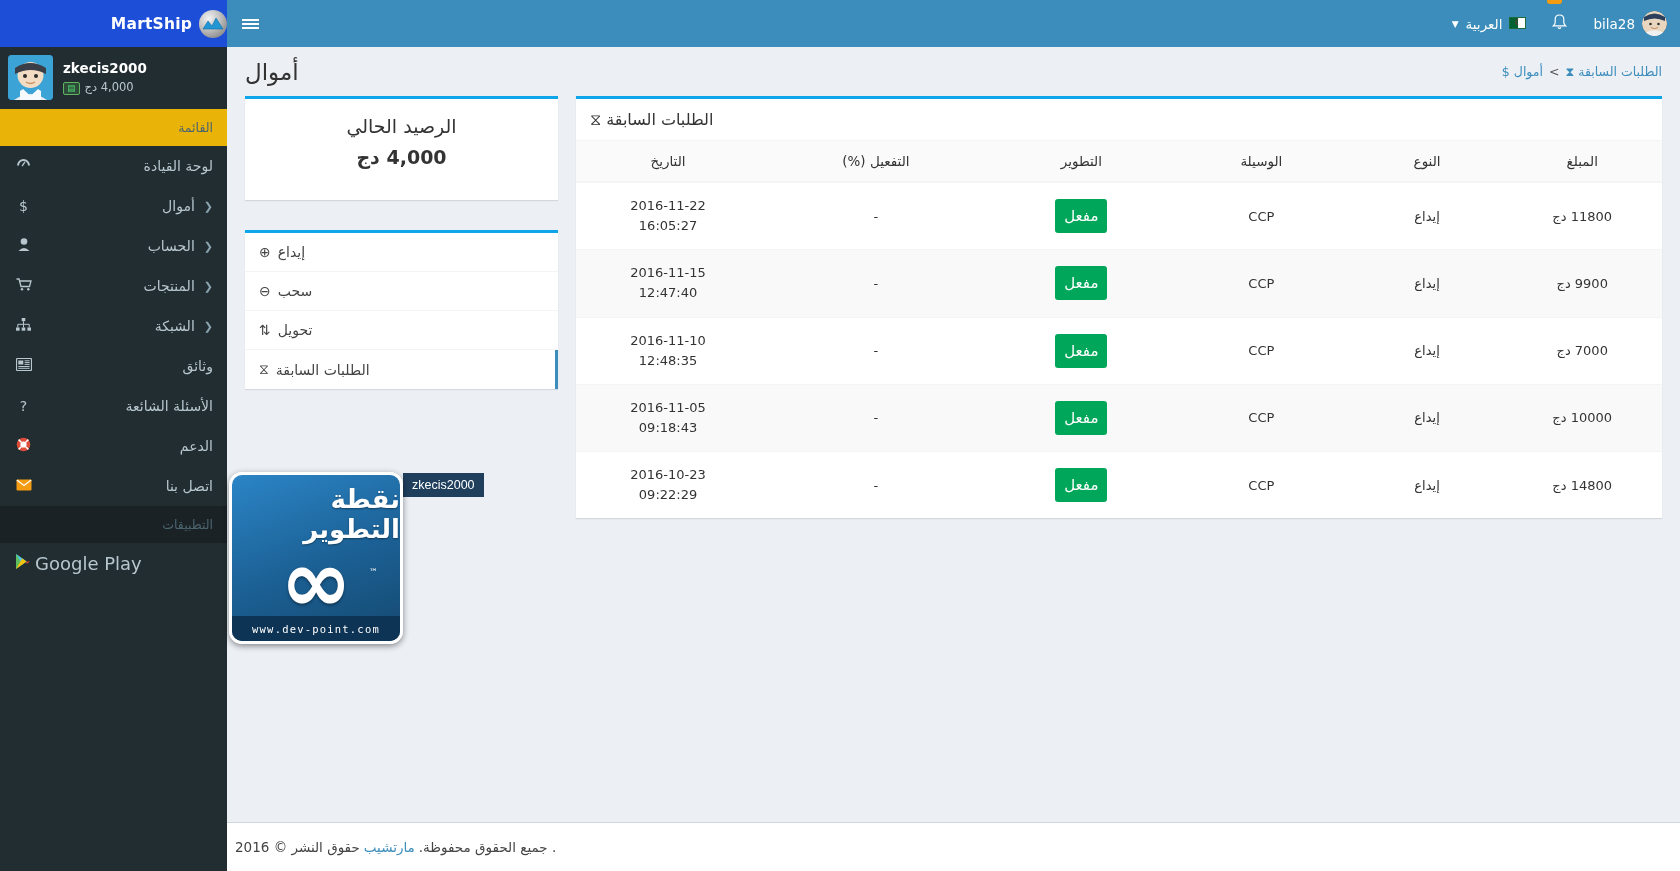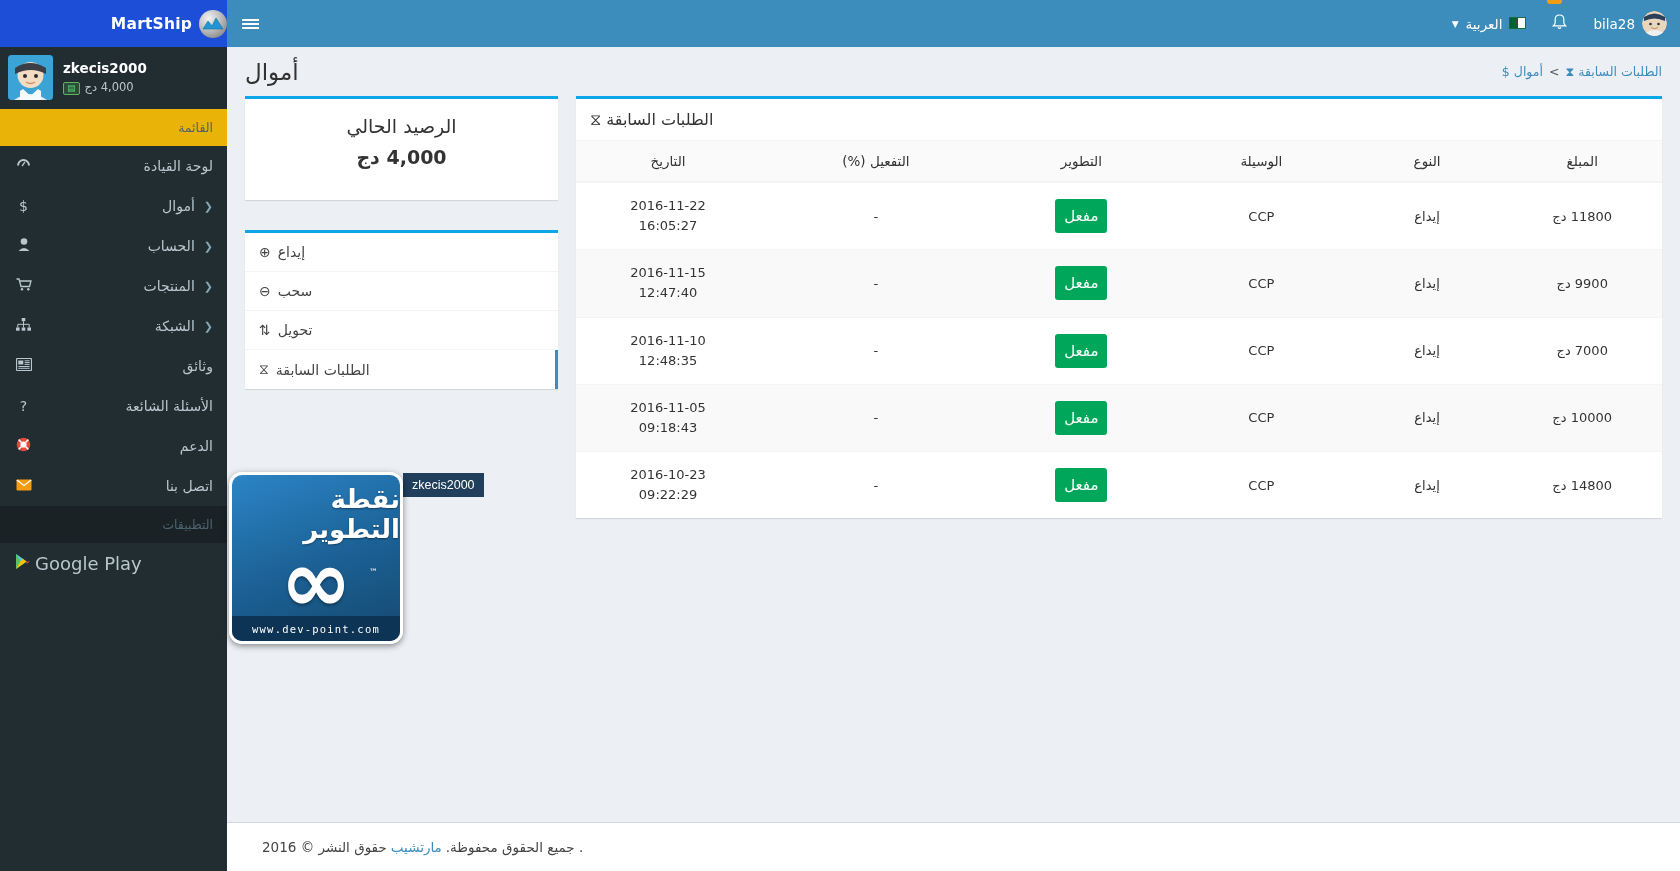--- a/index.html
+++ b/index.html
@@ -137,21 +137,21 @@
   .nav-list li { border-bottom: 1px solid #f4f4f4; }
   .nav-list li:last-child { border-bottom: none; }
   .nav-list li a { display: flex; align-items: center; flex-direction: row-reverse;
     padding: 11px 14px; color: #444; text-decoration: none; font-size: 14px; gap: 7px;
     justify-content: flex-start; }
   .nav-list li.active { border-right: 3px solid #3c8dbc; }
   .nav-list li.active a { color: #444; }
 
   .footer { height: 49px; background: #fff; border-top: 1px solid #d2d6de;
     display: flex; align-items: center; justify-content: flex-start;
-    padding: 0 35px; font-size: 13.5px; color: #444; flex-direction: row-reverse; margin-top: 20px; }
+    padding: 0 8px; font-size: 13.5px; color: #444; flex-direction: row-reverse; margin-top: 20px; }
   .footer a { color: #3c8dbc; text-decoration: none; }
 
   
   .wm-badge { position: absolute; left: 176px; top: 473px; background: #1f3f5c;
     color: #fff; font-size: 12.5px; padding: 5px 9px; z-index: 40;
     font-family: "Liberation Sans", sans-serif; }
   .wm-logo { position: absolute; left: 2px; top: 472px; width: 174px; height: 172px;
     z-index: 50; border-radius: 13px; border: 3px solid #ffffff;
     background: linear-gradient(160deg,#2b85c6 0%,#1b5f93 55%,#15496f 100%);
     box-shadow: 0 2px 6px rgba(0,0,0,.45); overflow: hidden;

